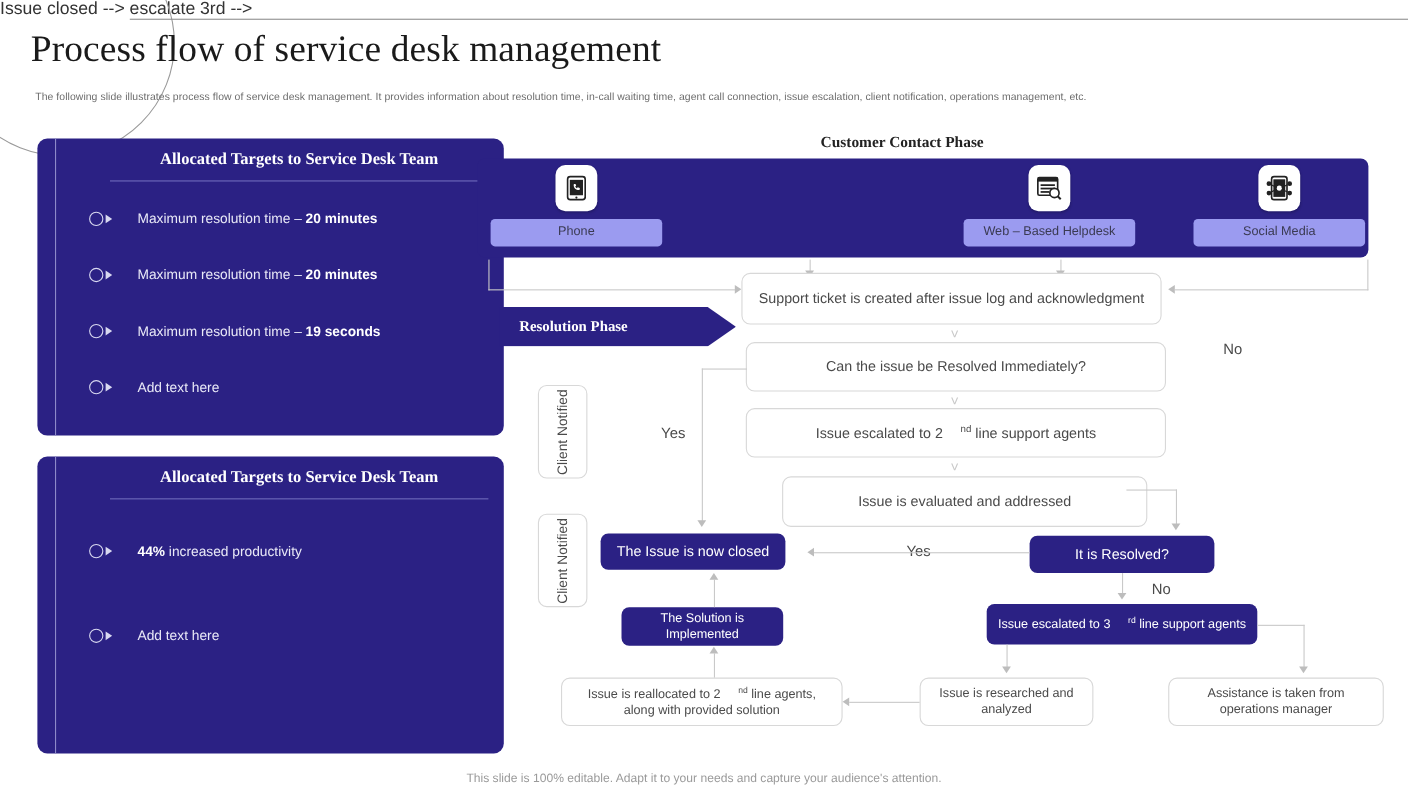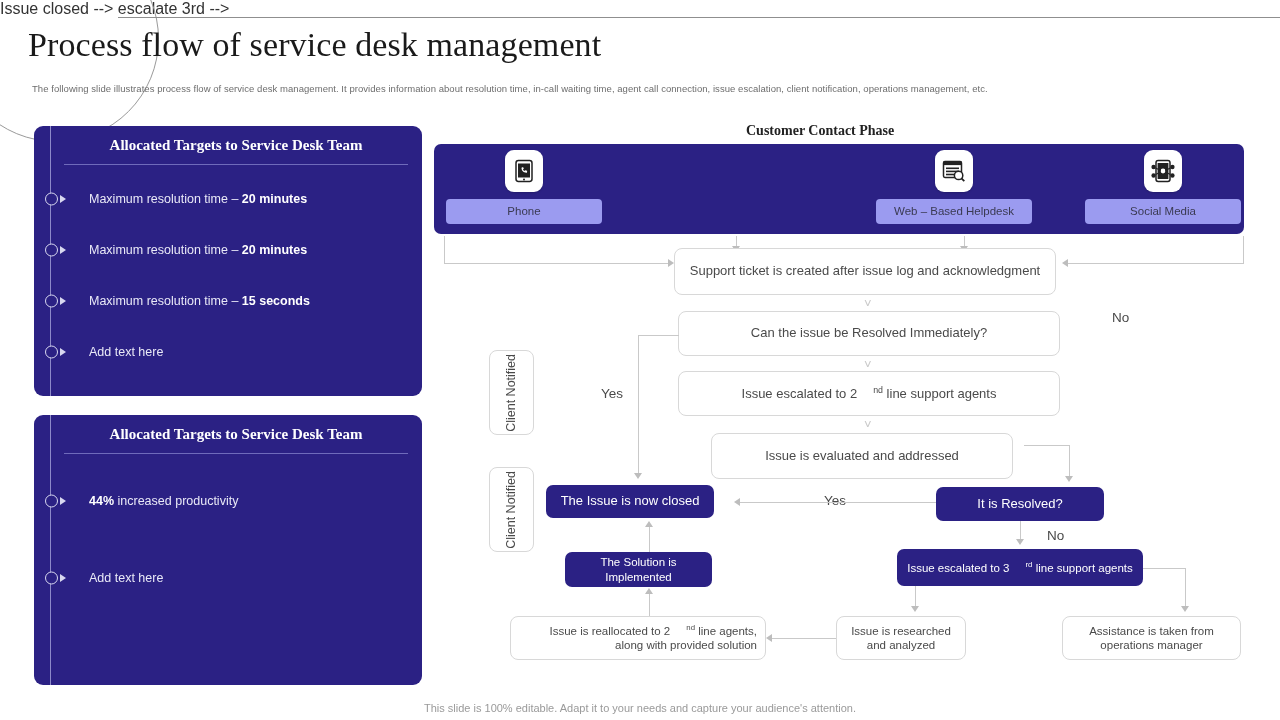--- a/index.html
+++ b/index.html
@@ -25,21 +25,21 @@
     letter-spacing:.1px;white-space:nowrap;font-weight:400;
   }
   .page-subtitle{
     position:absolute;left:32px;top:83px;width:1230px;
     font-size:9.5px;color:#6d6d6d;white-space:nowrap;letter-spacing:.05px;
   }
 
   
   .panel{
     position:absolute;left:34px;width:388px;
-    background:#2b2184;border-radius:9px;
+    background:#2b2184;border-radius:9px;padding-left:36px;
   }
   .panel.p1{top:126px;height:270px;}
   .panel.p2{top:415px;height:270px;}
   .panel-head{
     height:38px;line-height:38px;text-align:center;
     font-family:"Liberation Serif", serif;font-weight:bold;font-size:15px;color:#ffffff;
     border-bottom:1px solid #6f6bbb;
     margin:0 14px 0 30px;
   }
   .panel-rail{
@@ -159,21 +159,21 @@
         <span><span>Maximum resolution  time – </span><b>20  minutes</b><span></span></span>
       </div>
       <div class="bullet">
         <span class="marker"></span>
         <span class="tri"></span>
         <span><span>Maximum resolution  time – </span><b>20  minutes</b><span></span></span>
       </div>
       <div class="bullet">
         <span class="marker"></span>
         <span class="tri"></span>
-        <span><span>Maximum resolution  time – </span><b>15 seconds</b><span></span></span>
+        <span><span>Maximum resolution  time – </span><b>19 seconds</b><span></span></span>
       </div>
       <div class="bullet">
         <span class="marker"></span>
         <span class="tri"></span>
         <span><span>Add text here</span></span>
       </div>
     </div>
   </div>
 
   
@@ -255,69 +255,70 @@
   <div class="arw down" style="left:731.5px;top:246px;"></div>
   
   <div class="ln v" style="left:964px;top:236px;height:12px;"></div>
   <div class="arw down" style="left:959.5px;top:246px;"></div>
   
   <div class="ln v" style="left:1243px;top:236px;height:28px;"></div>
   <div class="ln h" style="left:1068px;top:263px;width:176px;"></div>
   <div class="arw left" style="left:1062px;top:259px;"></div>
 
   
+  <div class="res-phase">Resolution Phase</div>
 
   
   <div class="box light" style="left:674px;top:248px;width:382px;height:47px;">
     <span>Support ticket is created after issue log and acknowledgment</span>
   </div>
 
   <div class="chev" style="left:864px;top:297px;">˅</div>
 
   <div class="box light" style="left:678px;top:311px;width:382px;height:45px;">
     <span>Can the issue be Resolved Immediately?</span>
   </div>
 
   <div class="chev" style="left:864px;top:358px;">˅</div>
 
   <div class="box light" style="left:678px;top:371px;width:382px;height:45px;">
     <span><span>Issue  escalated to 2</span><sup>nd</sup><span> line support agents</span></span>
   </div>
 
   <div class="chev" style="left:864px;top:418px;">˅</div>
 
-  <div class="box light" style="left:711px;top:433px;width:302px;height:46px;">
+  <div class="box light" style="left:711px;top:433px;width:332px;height:46px;">
     <span>Issue  is evaluated and addressed</span>
   </div>
 
   <div class="box dark" style="left:546px;top:485px;width:168px;height:33px;">
     <span>The Issue is now closed</span>
   </div>
 
   <div class="box dark" style="left:936px;top:487px;width:168px;height:34px;">
     <span>It is Resolved?</span>
   </div>
 
   <div class="box dark small" style="left:565px;top:552px;width:147px;height:35px;">
     <span>The Solution is Implemented</span>
   </div>
 
   <div class="box dark small" style="left:897px;top:549px;width:246px;height:37px;">
     <span><span>Issue escalated to 3</span><sup>rd</sup><span> line&nbsp;support agents</span></span>
   </div>
 
-  <div class="box light small" style="left:510px;top:616px;width:256px;height:44px;text-align:right;">
+  <div class="box light small" style="left:510px;top:616px;width:256px;height:44px;">
     <span><span>Issue is reallocated to 2</span><sup>nd</sup><span> line agents, along with provided  solution</span></span>
   </div>
 
-  <div class="box light small" style="left:836px;top:616px;width:130px;height:44px;">
+  <div class="box light small" style="left:836px;top:616px;width:158px;height:44px;">
     <span>Issue is researched and analyzed</span>
   </div>
 
-  <div class="box light small" style="left:1062px;top:616px;width:179px;height:44px;">
+  <div class="box light small" style="left:1062px;top:616px;width:196px;height:44px;">
     <span>Assistance is taken from operations manager</span>
   </div>
 
   
   <div class="vbox" style="left:489px;top:350px;width:45px;height:85px;">
     <span>Client Notified</span>
   </div>
   <div class="vbox" style="left:489px;top:467px;width:45px;height:85px;">
     <span>Client Notified</span>
   </div>

